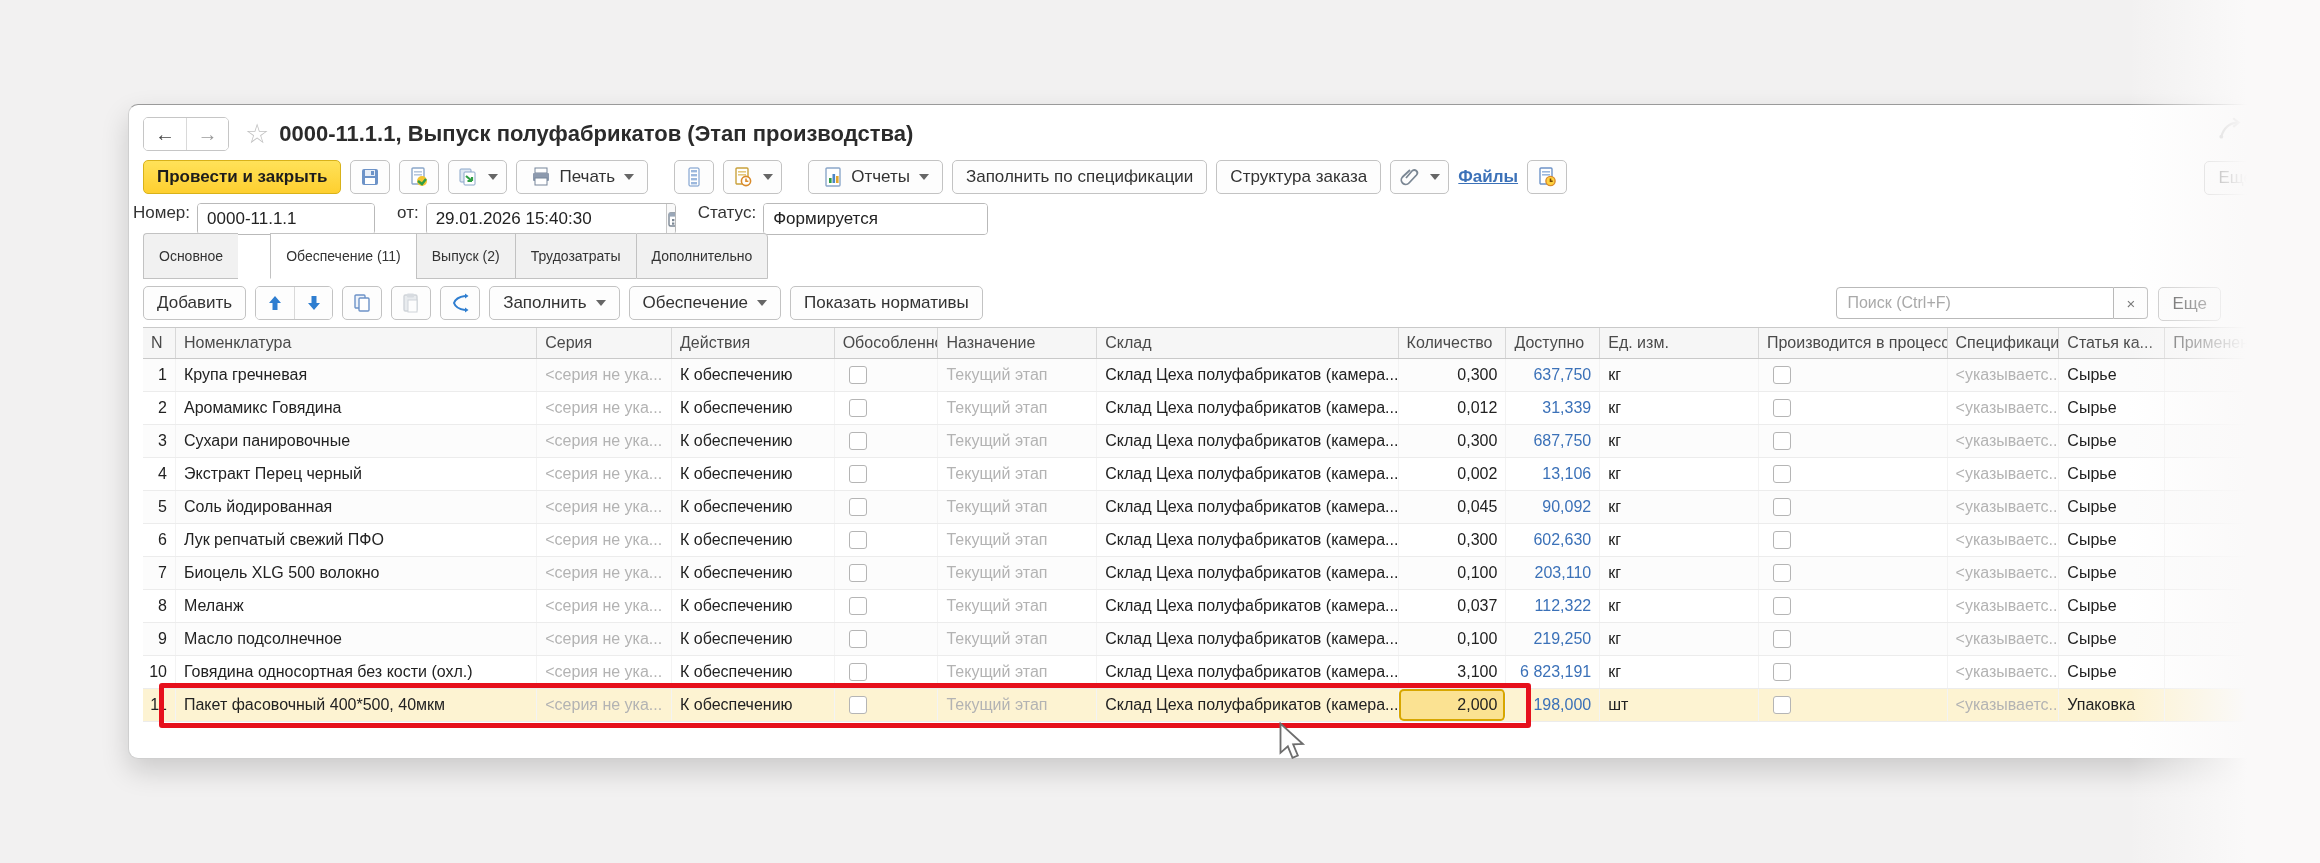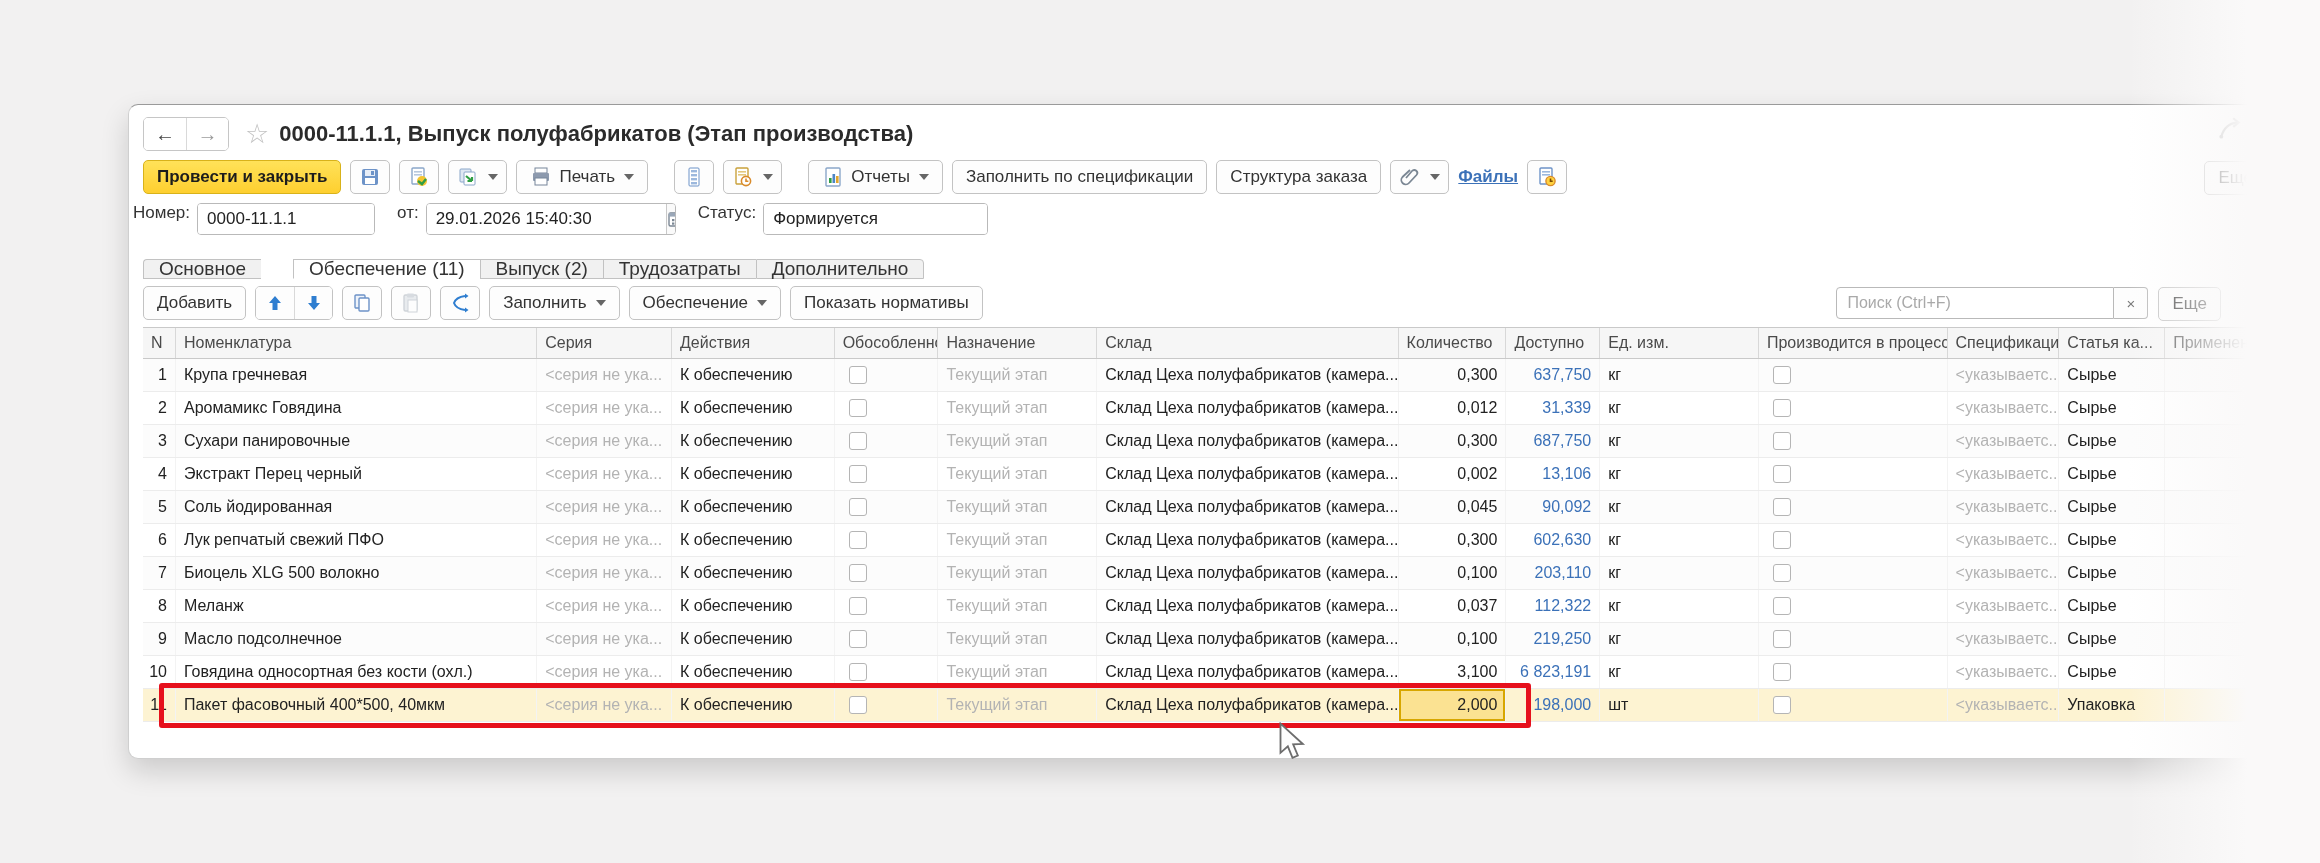--- a/index.html
+++ b/index.html
@@ -37,21 +37,21 @@
   .formrow { display:flex; align-items:flex-start; padding:2px 14px 8px 4px; height:42px; font-size:17px; color:#333; }
   .formrow label { margin-right:7px; }
   .field { display:flex; align-items:stretch; height:32px; border:1px solid #b9b9b9; border-radius:4px;
     background:#fff; overflow:hidden; margin-right:22px; }
   .field input { border:none; outline:none; font-size:17px; padding:0 9px; font-family:inherit; color:#222; }
   .field .addon { width:32px; display:flex; align-items:center; justify-content:center;
     border-left:1px solid #c9c9c9; background:#fafafa; }
 
   
   .tabs { display:flex; padding:0 14px; height:36px; align-items:flex-end; }
-  .tab { height:20px; display:flex; align-items:center; padding:0 15px; font-size:19px; color:#333;
+  .tab { height:46px; display:flex; align-items:center; padding:0 15px; font-size:14px; color:#333;
     background:#f1f1f1; border:1px solid #c2c2c2; border-right-width:0; }
   .tab:first-child { border-radius:4px 0 0 0; }
   .tab:last-child { border-right-width:1px; border-radius:0 4px 0 0; }
   .tab.active { background:#fff; border-bottom-color:#fff; font-weight:400;margin-left:32px; }
 
   
   .tabletoolbar { display:flex; align-items:center; gap:9px; padding:8px 14px; height:48px; position:relative; }
   .pair { display:flex; border:1px solid #c3c3c3; border-radius:5px; overflow:hidden; }
   .pair .half { width:38px; height:32px; display:flex; align-items:center; justify-content:center; background:#fdfdfd; }
   .pair .half + .half { border-left:1px solid #d9d9d9; }
@@ -70,21 +70,21 @@
   .rows { position:relative; }
   .row { display:flex; height:33px; border-bottom:1px solid #ececec; background:#fff; }
   .row:nth-child(even) { background:#fcfcfc; }
   .row.current { background:#fdf3d2; }
   .cell { padding:6px 8px; white-space:nowrap; overflow:hidden; border-right:1px solid #f3f3f3;
     display:flex; align-items:center; }
   .cell.r { justify-content:flex-end; }
   .cell.muted { color:#b3b3b3; }
   .cell.blue { color:#3b71b8; }
   .checkbox { width:18px; height:18px; border:1px solid #b5b5b5; border-radius:3px; background:#fff; margin-left:6px; }
-  .cell.editing { background:#fbe292; box-shadow:inset 0 0 0 2px #d7a600; border-radius:0; justify-content:flex-end; }
+  .cell.editing { background:#fbe292; box-shadow:inset 0 0 0 2px #d7a600; border-radius:5px; justify-content:flex-end; }
 
   
   .redbox { position:absolute; left:16px; width:1372px; height:45px; border:5px solid #e6101c;
     border-radius:3px; pointer-events:none; z-index:30; }
   .fade-right { position:absolute; left:2128px; top:0; width:192px; height:863px; z-index:50;
     background:linear-gradient(to right, rgba(248,247,247,0), #faf9f9 62%); pointer-events:none; }
   .cursor { position:absolute; left:1276px; top:722px; z-index:60; pointer-events:none; }
 
   svg.ic { display:block; }
 </style>

